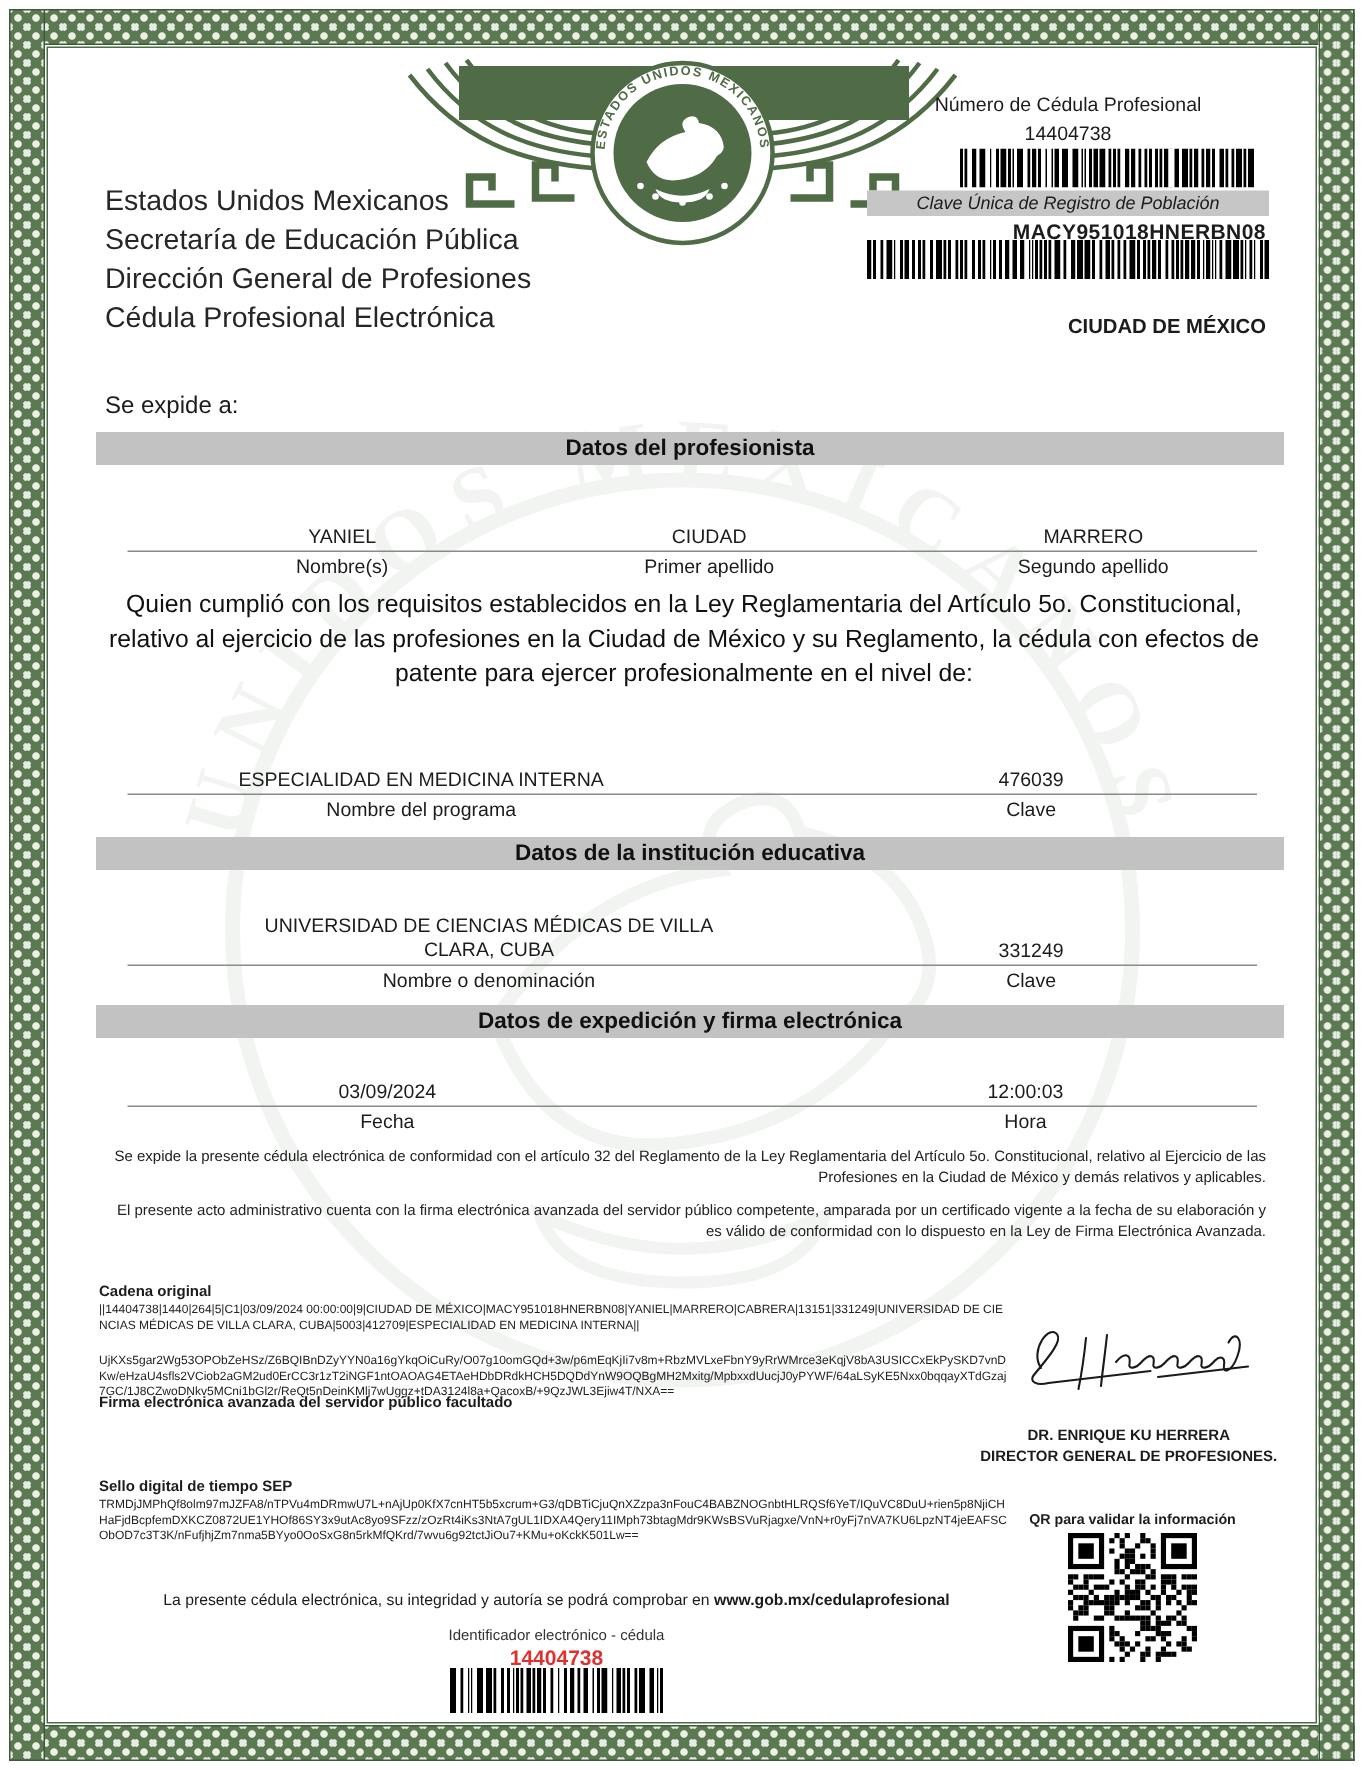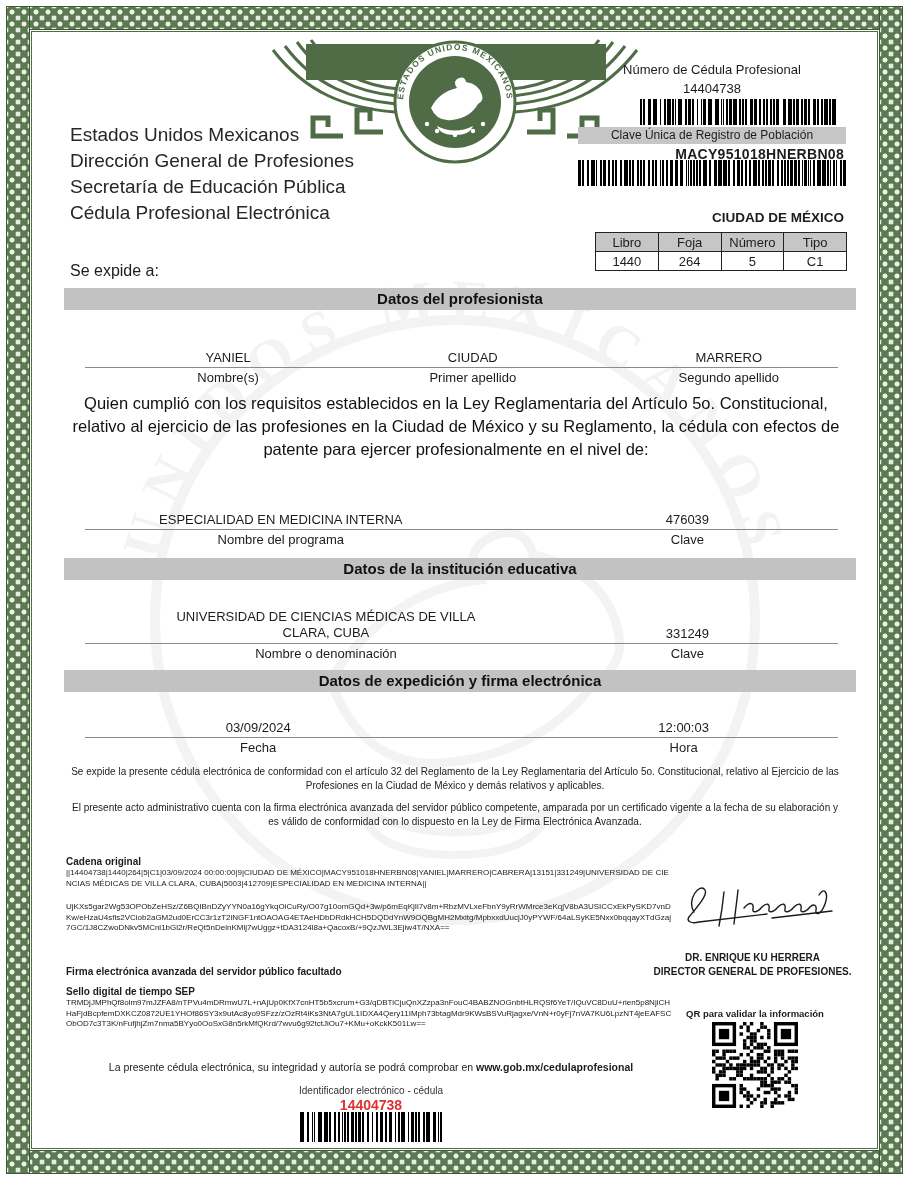--- a/index.html
+++ b/index.html
@@ -29,41 +29,41 @@
   .se-expide{left:70px;top:262px;font-size:16px;}
 
   
   .rc-label{left:578px;top:62px;width:268px;font-size:13px;text-align:center;}
   .rc-number{left:578px;top:81px;width:268px;font-size:13px;text-align:center;}
   .barcode{display:flex;align-items:stretch;overflow:hidden;background:#fff;}
   .bc1{left:640px;top:99px;width:196px;height:26px;}
   .bc2{left:578px;top:160px;width:268px;height:26px;}
   .bc3{left:300px;top:1112px;width:142px;height:30px;}
   .gray-bar{background:#c6c6c6;font-size:12px;line-height:17px;text-align:center;}
-  .curp-bar{left:578px;top:127px;width:268px;height:17px;}
+  .curp-bar{left:578px;top:127px;width:268px;height:17px;font-style:italic;}
   .curp-val{left:578px;top:146px;width:266px;font-size:14px;text-align:right;font-weight:bold;letter-spacing:.3px;}
   .ent-bar{left:578px;top:191px;width:268px;height:17px;}
   .ent-val{left:578px;top:210px;width:266px;font-size:13.5px;text-align:right;font-weight:bold;}
   .reg-table{left:595px;top:232px;width:252px;border-collapse:collapse;font-size:13px;}
   .reg-table td{border:1px solid #222;width:25%;text-align:center;height:18px;padding:0;}
   .reg-table .th{background:#c6c6c6;}
 
   
   .banner{left:64px;width:792px;height:22px;background:#c2c2c2;font-size:15px;font-weight:bold;
           text-align:center;line-height:22px;color:#111;}
 
   
   .frow{left:85px;width:753px;}
   .frow .fline{position:absolute;left:0;right:0;bottom:16px;border-top:1px solid #8a8a8a;}
   .frow .fval{position:absolute;bottom:19px;transform:translateX(-50%);font-size:13px;white-space:nowrap;}
   .frow .fval.wrap{white-space:normal;width:320px;text-align:center;line-height:16px;}
   .frow .flab{position:absolute;bottom:-1px;transform:translateX(-50%);font-size:13px;white-space:nowrap;}
 
   .main-par{left:62px;top:392px;width:788px;font-size:16.5px;line-height:1.38;text-align:center;color:#111;}
-  .small-par{left:66px;width:778px;font-size:10px;line-height:1.4;text-align:center;color:#222;}
+  .small-par{left:66px;width:778px;font-size:10px;line-height:1.4;text-align:right;color:#222;}
 
   .fe-title{left:66px;top:842px;width:778px;font-size:10px;font-weight:bold;text-align:center;}
   .blk-label{left:66px;font-size:10px;font-weight:bold;}
   .tiny-text{left:66px;width:606px;font-size:8px;line-height:1.32;word-break:break-all;color:#222;}
 
   .signer{left:630px;width:245px;text-align:center;font-size:10px;font-weight:bold;}
   .qr-label{left:650px;top:1008px;width:210px;font-size:9.5px;font-weight:bold;text-align:center;}
   .qr-box{left:712px;top:1022px;width:86px;height:86px;}
 
   .verify-line{left:66px;top:1061px;width:610px;font-size:10.5px;text-align:center;}
@@ -137,22 +137,22 @@
       <circle cx="212" cy="88" r="2.2"></circle>
         <circle cx="222" cy="95" r="2.2"></circle>
         <circle cx="240" cy="99" r="2.2"></circle>
       <circle cx="258" cy="95" r="2.2"></circle>
         <circle cx="268" cy="88" r="2.2"></circle>
     </g>
   </svg>
 
   <div class="abs hdr-left">
     <div>Estados Unidos Mexicanos</div>
+    <div>Secretaría de Educación Pública</div>
     <div>Dirección General de Profesiones</div>
-    <div>Secretaría de Educación Pública</div>
     <div>Cédula Profesional Electrónica</div>
   </div>
 
   <div class="abs rc-label">Número de Cédula Profesional</div>
   <div class="abs rc-number">14404738</div>
   <div class="abs barcode bc1">
       <div style="width:2px;background:#000"></div>
       <div style="width:1px;background:#fff"></div>
       <div style="width:2px;background:#000"></div>
       <div style="width:3px;background:#fff"></div>
@@ -384,36 +384,20 @@
       <div style="width:2px;background:#000"></div>
       <div style="width:1px;background:#fff"></div>
       <div style="width:1px;background:#000"></div>
       <div style="width:3px;background:#fff"></div>
       <div style="width:2px;background:#000"></div>
       <div style="width:1px;background:#fff"></div>
       <div style="width:4px;background:#000"></div>
     </div>
   <div class="abs ent-val">CIUDAD DE MÉXICO</div>
 
-  <table class="abs reg-table">
-    <tbody>
-        <tr>
-      <td class="th">Libro</td>
-      <td class="th">Foja</td>
-      <td class="th">Número</td>
-      <td class="th">Tipo</td>
-    </tr>
-    <tr>
-      <td>1440</td>
-      <td>264</td>
-      <td>5</td>
-      <td>C1</td>
-    </tr>
-  </tbody>
-    </table>
 
   <div class="abs se-expide">Se expide a:</div>
 
   <div class="abs banner" style="top:288px;">Datos del profesionista</div>
 
   <div class="abs frow" style="top:330px;height:54px;">
     <div class="fline"></div>
     <span class="fval" style="left:19%">YANIEL</span>
     <span class="flab" style="left:19%">Nombre(s)</span>
     <span class="fval" style="left:51.5%">CIUDAD</span>
@@ -461,21 +445,21 @@
   <svg class="abs" style="left:672px;top:874px;" width="185" height="62" viewBox="0 0 185 62">
     <g stroke="#1a1a1a" stroke-width="1.4" fill="none" stroke-linecap="round">
       <path d="M22,38 C14,26 28,8 33,16 C36,21 25,33 17,43 C14,47 19,50 27,48 L95,40"></path>
       <path d="M52,18 C51,28 49,42 47,52"></path>
       <path d="M66,16 C65,26 63,40 62,50"></path>
       <path d="M72,34 C78,27 82,29 81,35 C80,39 85,39 90,33 C95,28 98,30 97,35 C96,39 101,39 106,33 C111,28 114,30 113,35 C112,39 117,39 122,33 C127,28 130,30 129,35 C128,39 133,39 138,33 C141,30 145,30 144,36 C143,42 149,41 153,30 C157,19 152,12 147,21"></path>
       <path d="M100,44 L160,37"></path>
     </g>
   </svg>
 
-  <div class="abs blk-label" style="top:966px;">Firma electrónica avanzada del servidor público facultado</div>
+  <div class="abs blk-label" style="top:930px;">Firma electrónica avanzada del servidor público facultado</div>
   <div class="abs tiny-text" style="top:902px;">UjKXs5gar2Wg53OPObZeHSz/Z6BQIBnDZyYYN0a16gYkqOiCuRy/O07g10omGQd+3w/p6mEqKjIi7v8m+RbzMVLxeFbnY9yRrWMrce3eKqjV8bA3USICCxEkPySKD7vnDKw/eHzaU4sfls2VCiob2aGM2ud0ErCC3r1zT2iNGF1ntOAOAG4ETAeHDbDRdkHCH5DQDdYnW9OQBgMH2Mxitg/MpbxxdUucjJ0yPYWF/64aLSyKE5Nxx0bqqayXTdGzaj7GC/1J8CZwoDNkv5MCni1bGl2r/ReQt5nDeinKMlj7wUggz+tDA3124l8a+QacoxB/+9QzJWL3Ejiw4T/NXA==</div>
 
   <div class="abs signer" style="top:952px;">DR. ENRIQUE KU HERRERA</div>
   <div class="abs signer" style="top:966px;">DIRECTOR GENERAL DE PROFESIONES.</div>
 
   <div class="abs blk-label" style="top:986px;">Sello digital de tiempo SEP</div>
   <div class="abs tiny-text" style="top:998px;">TRMDjJMPhQf8olm97mJZFA8/nTPVu4mDRmwU7L+nAjUp0KfX7cnHT5b5xcrum+G3/qDBTiCjuQnXZzpa3nFouC4BABZNOGnbtHLRQSf6YeT/IQuVC8DuU+rien5p8NjiCHHaFjdBcpfemDXKCZ0872UE1YHOf86SY3x9utAc8yo9SFzz/zOzRt4iKs3NtA7gUL1IDXA4Qery11IMph73btagMdr9KWsBSVuRjagxe/VnN+r0yFj7nVA7KU6LpzNT4jeEAFSCObOD7c3T3K/nFufjhjZm7nma5BYyo0OoSxG8n5rkMfQKrd/7wvu6g92tctJiOu7+KMu+oKckK501Lw==</div>
 
   <div class="abs qr-label">QR para validar la información</div>
   <div class="abs qr-box" id="qrbox"><svg width="86" height="86" viewBox="0 0 86 86">

